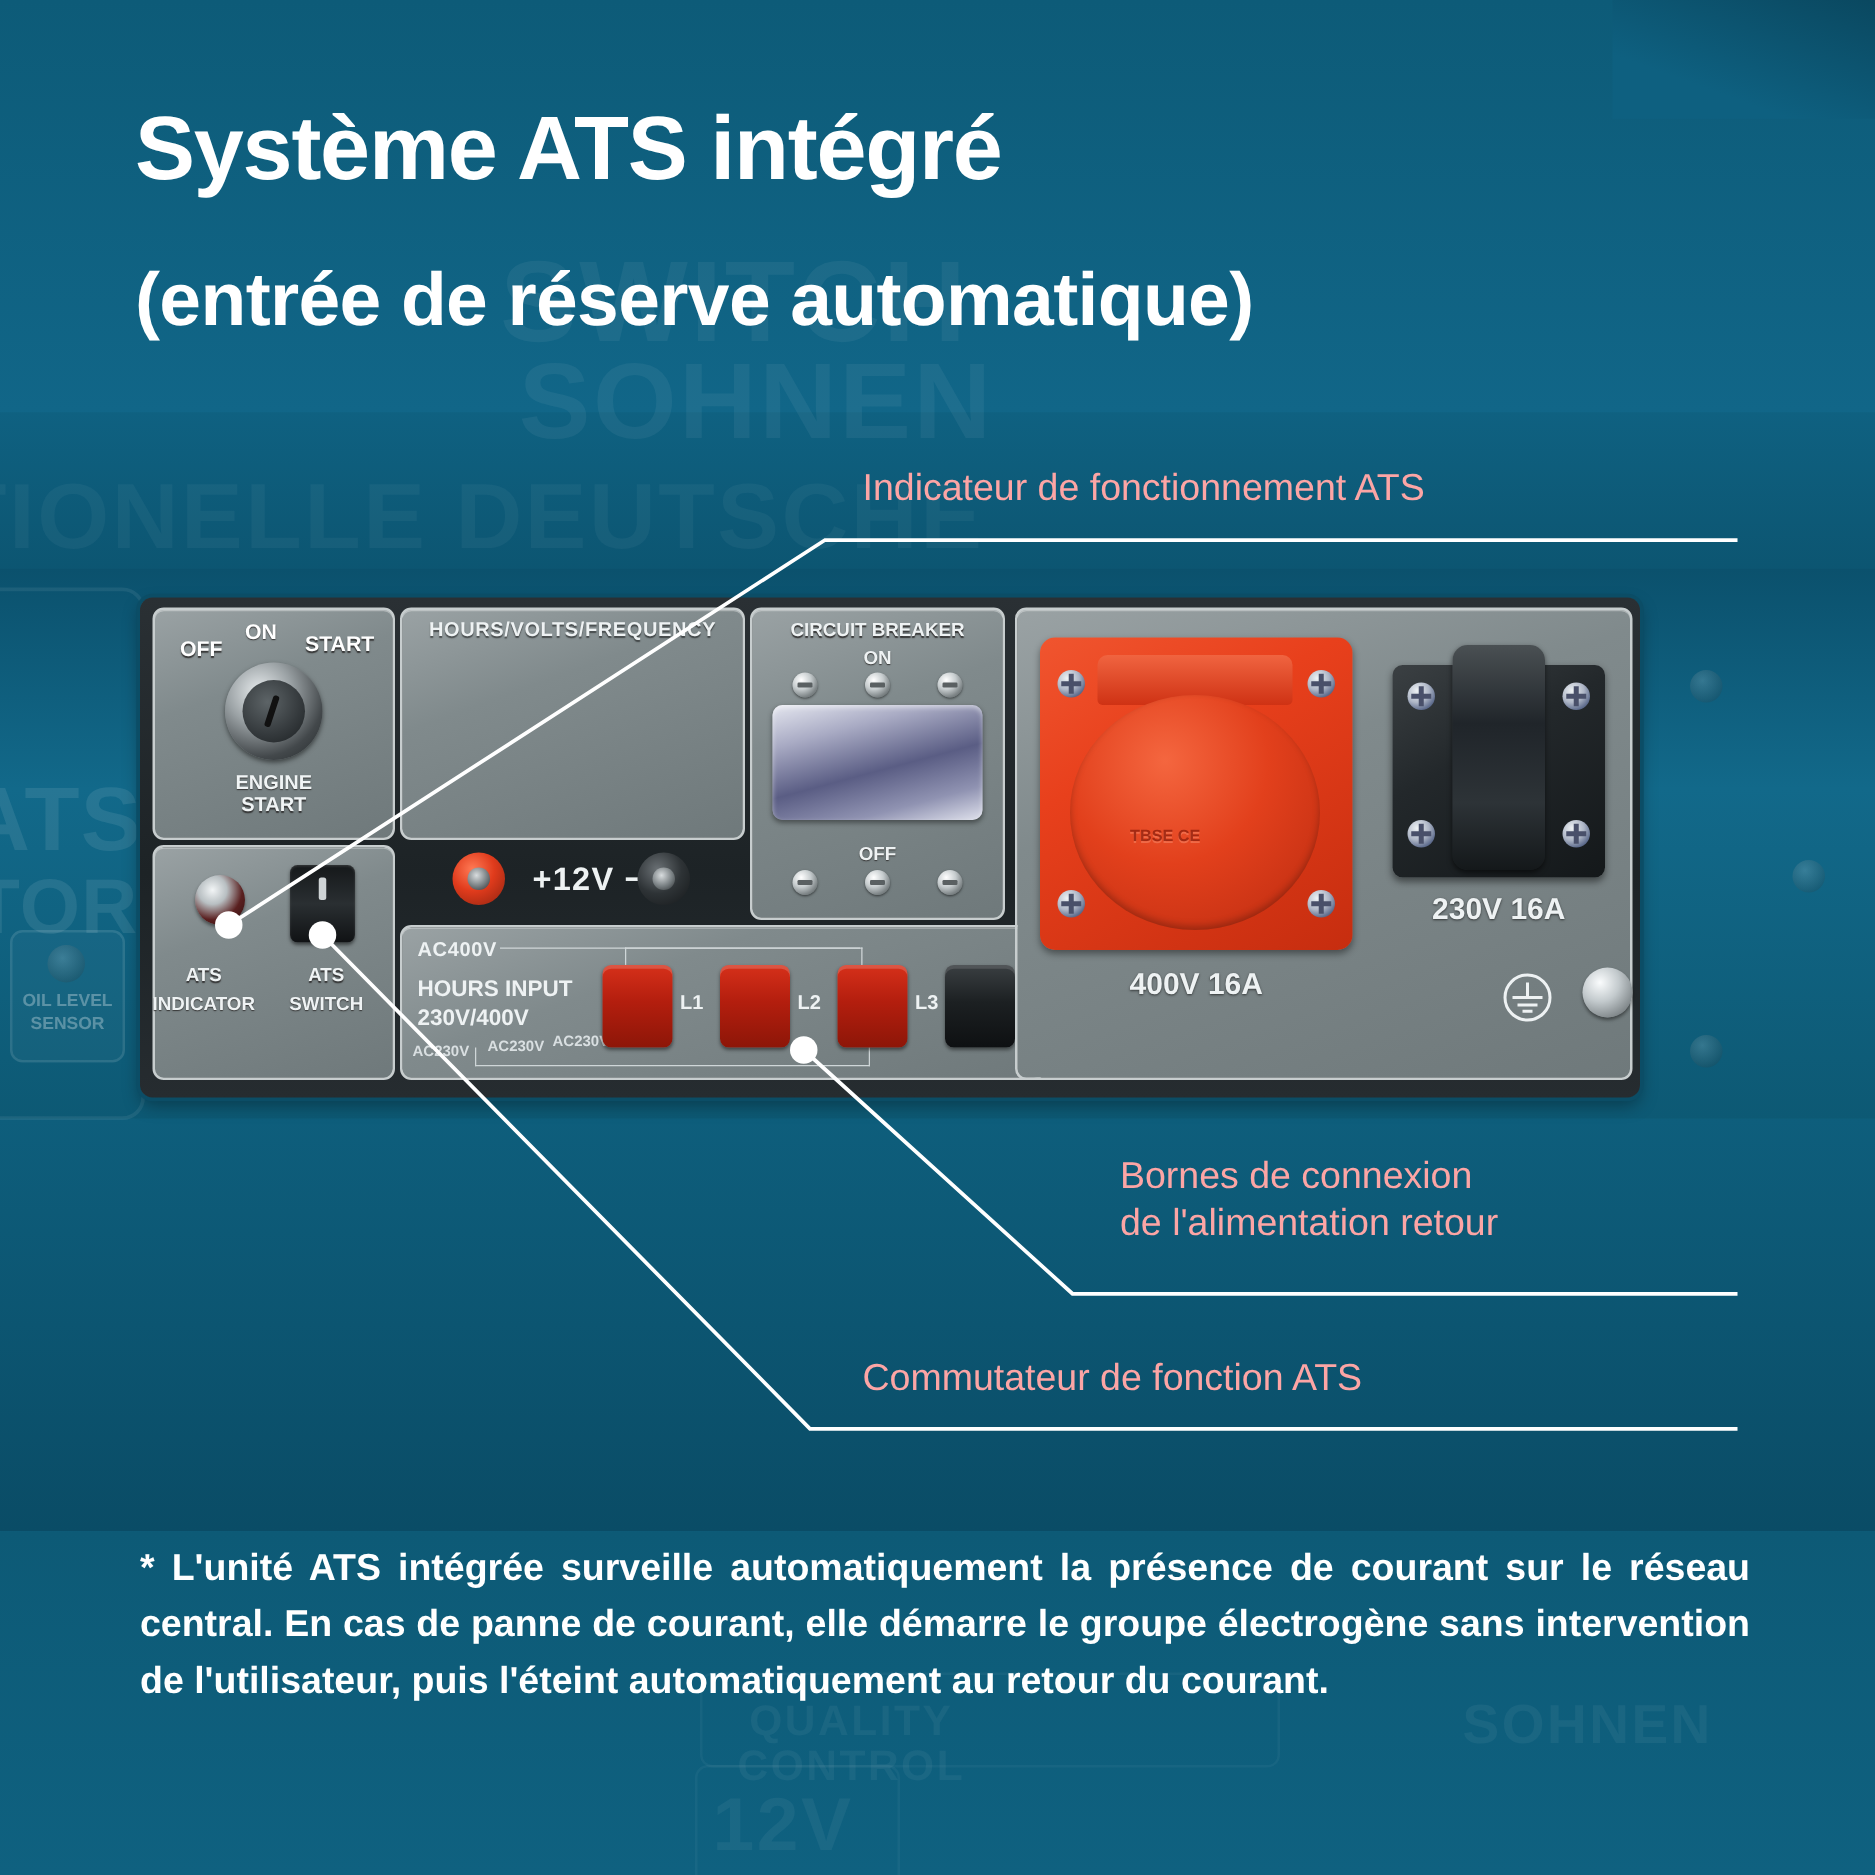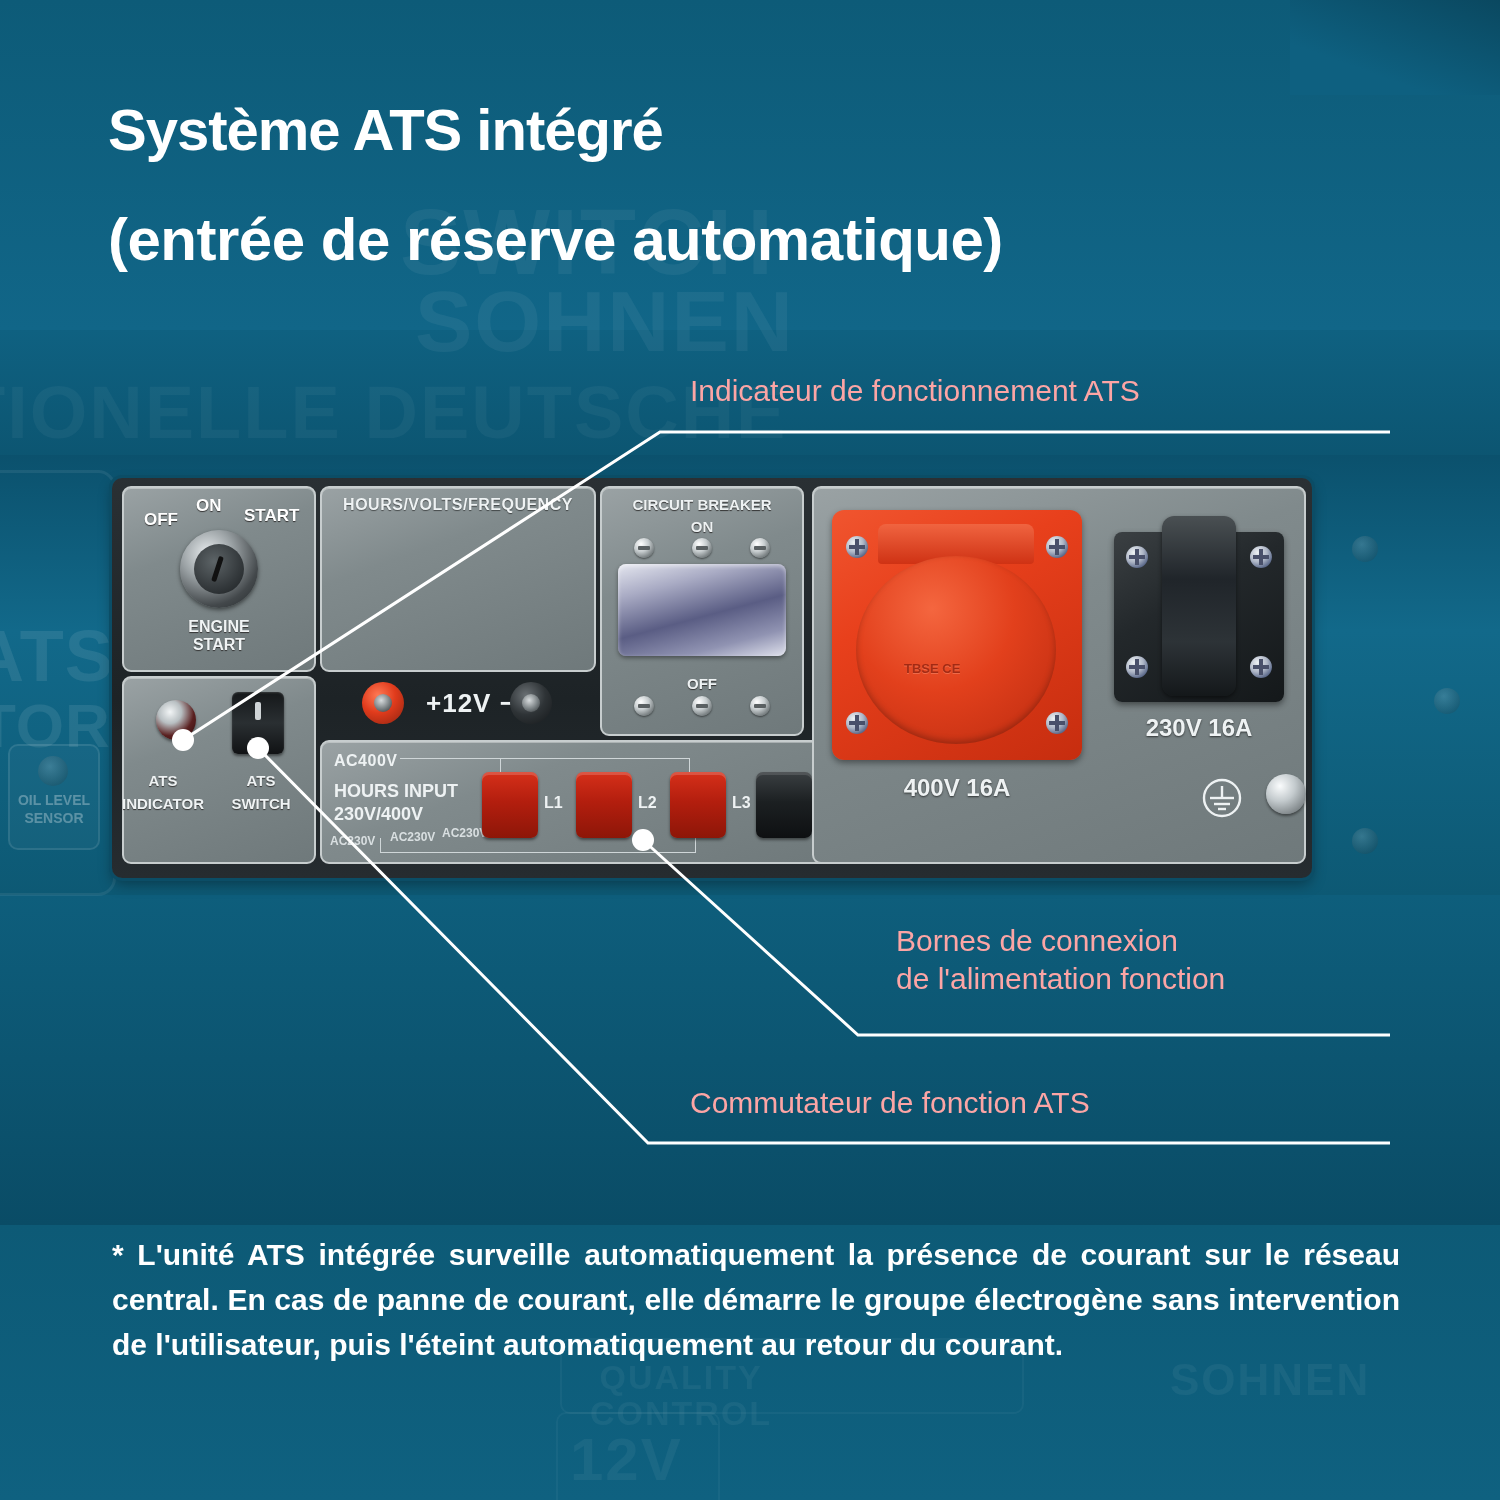--- a/index.html
+++ b/index.html
@@ -26,21 +26,21 @@
       letter-spacing:2px;white-space:nowrap;user-select:none;}
   .wm-brand{top:190px;left:400px;font-size:92px;}
   .wm-brand2{top:272px;left:415px;font-size:86px;}
   .wm-deu{top:370px;left:-40px;font-size:74px;color:rgba(255,255,255,.045);}
   .wm-qc{top:1360px;left:590px;font-size:34px;color:rgba(255,255,255,.05);line-height:1.05;text-align:center;}
   .wm-ks{top:1355px;left:1170px;font-size:44px;color:rgba(255,255,255,.05);}
   .wm-12v{top:1425px;left:570px;font-size:60px;color:rgba(255,255,255,.05);}
   .wm-box{position:absolute;border:2px solid rgba(255,255,255,.04);border-radius:10px;}
 
   
-  .title{position:absolute;left:108px;top:101px;color:#fff;font-size:58px;
+  .title{position:absolute;left:108px;top:83px;color:#fff;font-size:72px;
     font-weight:bold;letter-spacing:-1px;line-height:1.0;}
   .subtitle{position:absolute;left:108px;top:210px;color:#fff;font-size:60px;
     font-weight:bold;letter-spacing:-.5px;line-height:1.0;}
 
   
   .panel{position:absolute;left:112px;top:478px;width:1200px;height:400px;
     background:linear-gradient(180deg,#2a3034 0%,#1d2326 55%,#262c30 100%);
     border-radius:10px;
     box-shadow:0 0 0 3px #0b4d66, 0 6px 14px rgba(0,0,0,.35);}
 
@@ -331,18 +331,18 @@
 
     <polyline class="co-line" points="643,840 858,1035 1390,1035"></polyline>
     <circle class="co-dot" cx="643" cy="840" r="11"></circle>
 
     <polyline class="co-line" points="258,748 648,1143 1390,1143"></polyline>
     <circle class="co-dot" cx="258" cy="748" r="11"></circle>
   </svg>
 
   <div class="callout" style="left:690px;top:372px;">Indicateur de fonctionnement ATS</div>
   <div class="callout" style="left:896px;top:922px;">Bornes de connexion
-de l'alimentation fonction</div>
+de l'alimentation retour</div>
   <div class="callout" style="left:690px;top:1084px;">Commutateur de fonction ATS</div>
 
   <div class="footer">* L'unité ATS intégrée surveille automatiquement la présence de courant sur le réseau central. En cas de panne de courant, elle démarre le groupe électrogène sans intervention de l'utilisateur, puis l'éteint automatiquement au retour du courant.</div>
 
 </div>
 
 </body></html>

